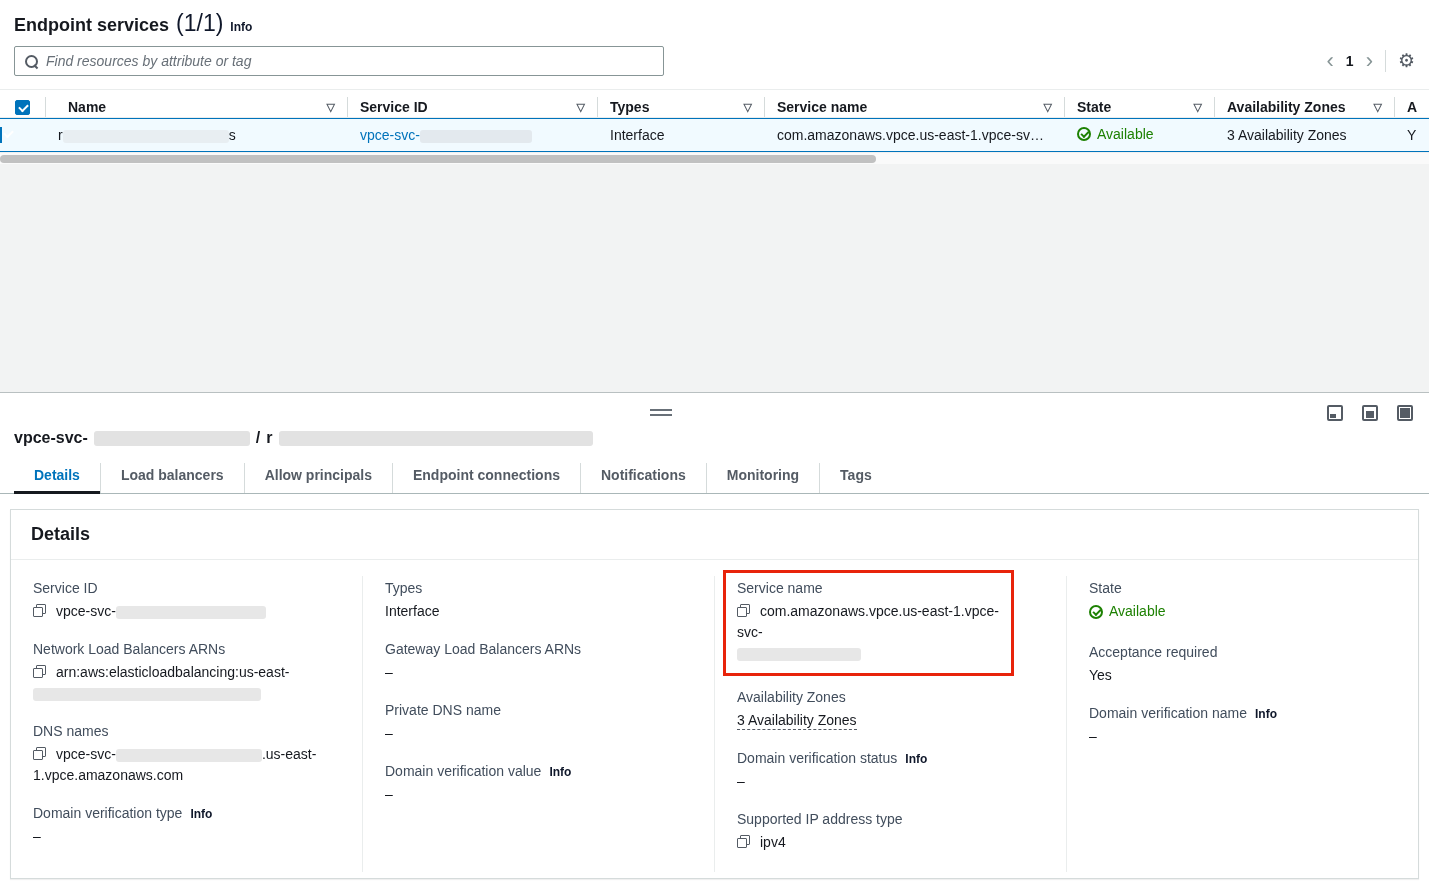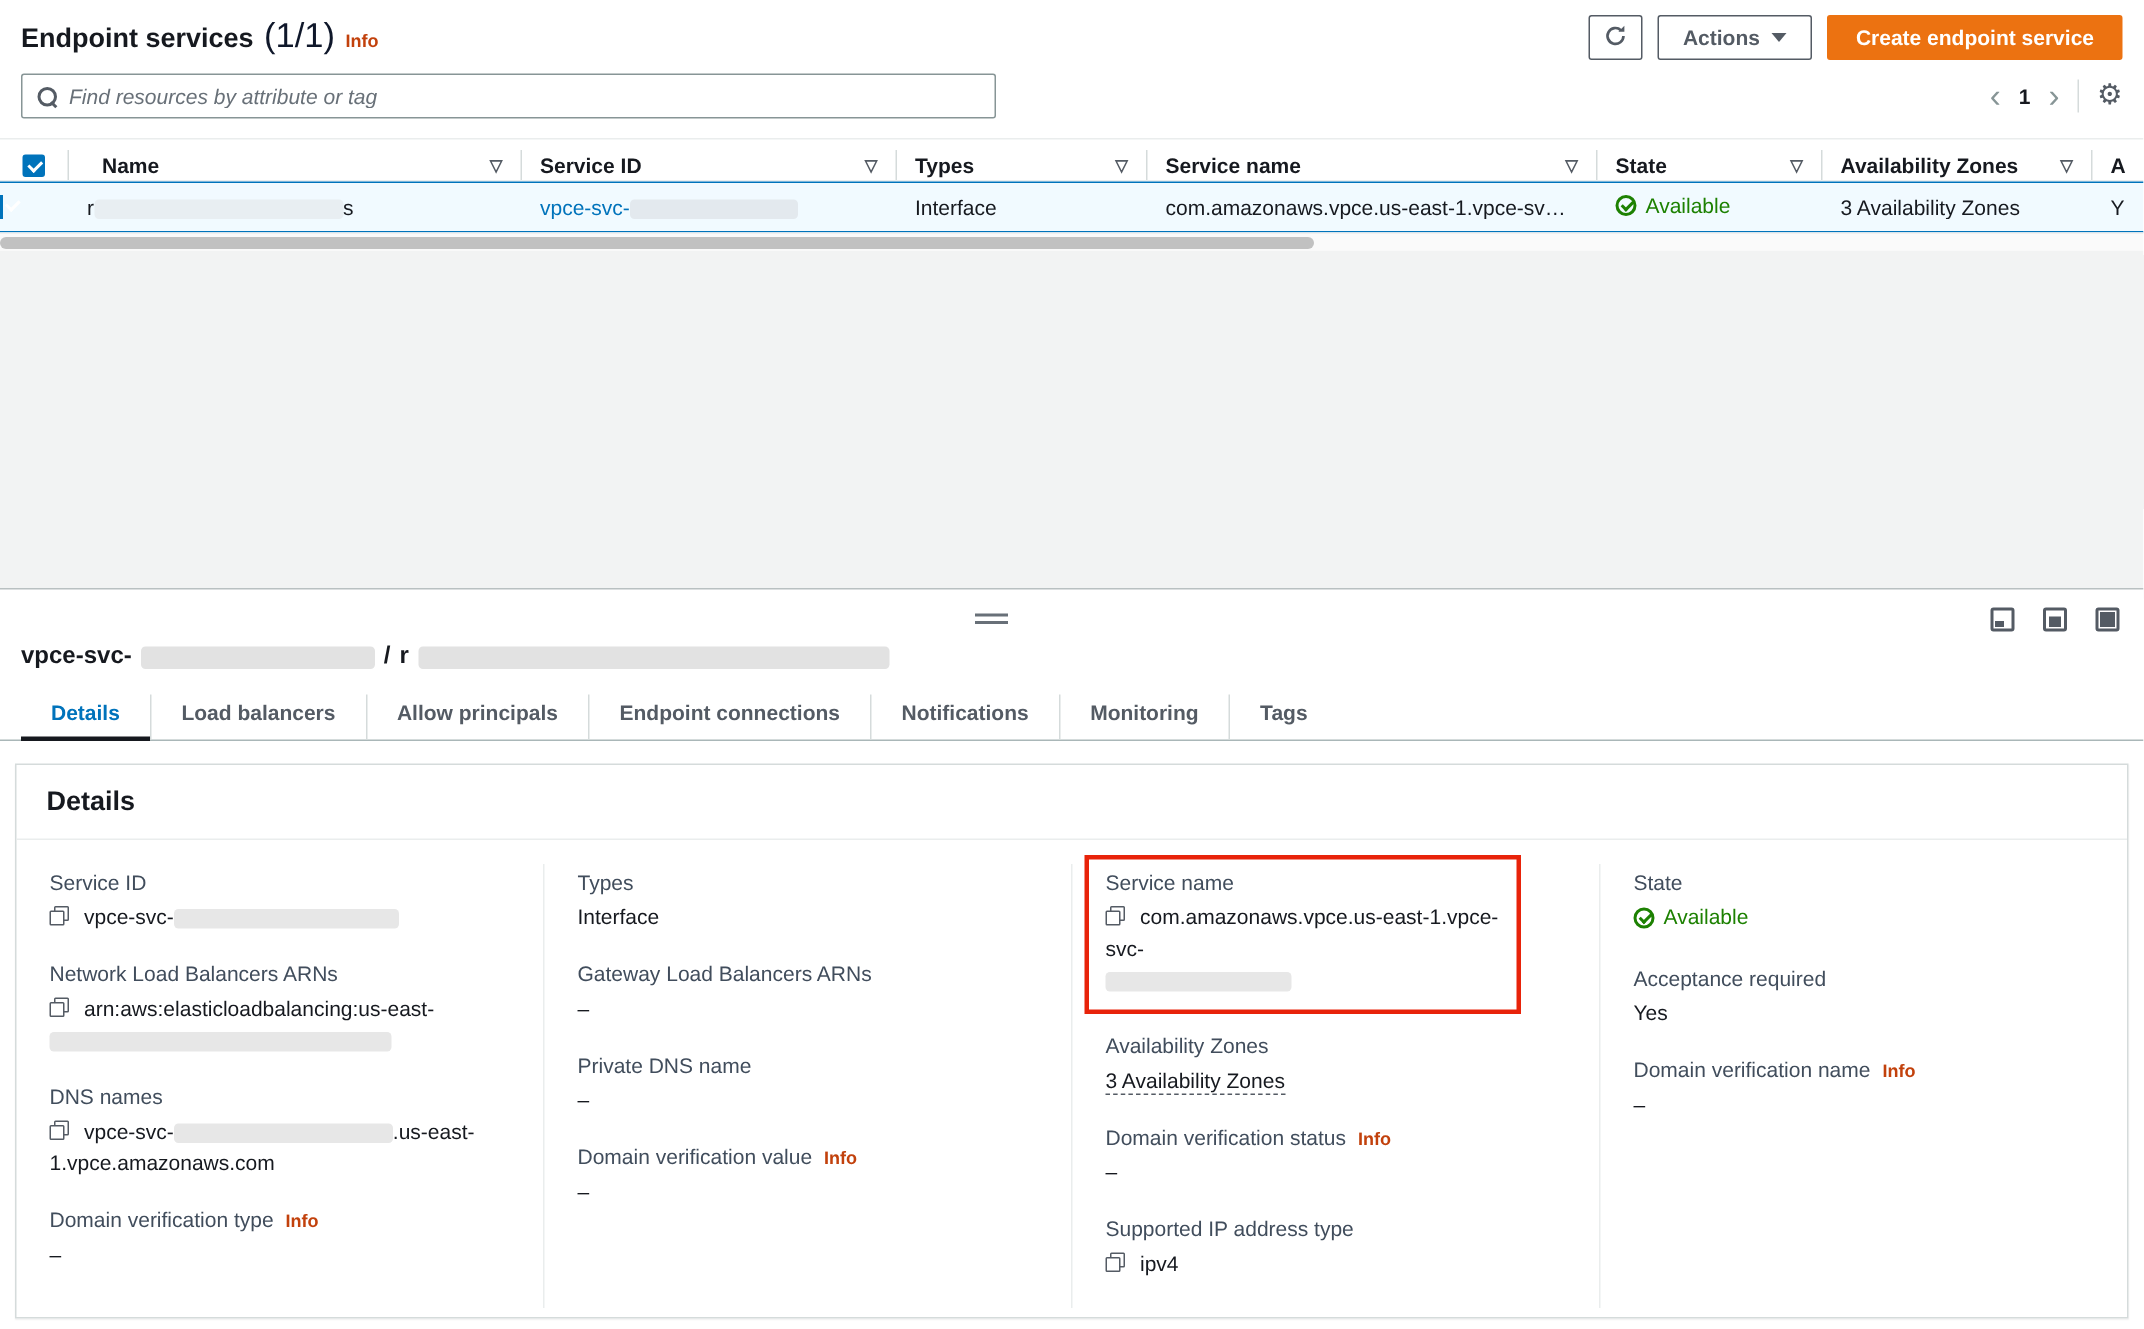--- a/index.html
+++ b/index.html
@@ -6,21 +6,21 @@
   html, body { width: 1429px; height: 886px; overflow: hidden; background: #fff;
     font-family: "Liberation Sans", sans-serif; color: #16191f; }
   .screen { width: 1429px; height: 886px; position: relative; }
 
   
   .top-section { height: 392px; background: #fff; position: relative; }
   .page-header { display: flex; justify-content: space-between; align-items: flex-start; padding: 10px 14px 0 14px; }
   .page-title-wrap { display: flex; align-items: baseline; gap: 7px; }
   .page-title { font-size: 18px; font-weight: bold; }
   .page-count { font-size: 23px; color: #0f172a; font-weight: normal; }
-  .info-link { color: #c2410c; font-size: 12px; font-weight: bold; cursor: pointer; }
+  .info-link { color: #0f172a; font-size: 12px; font-weight: bold; cursor: pointer; }
   .header-actions { display: flex; gap: 10px; align-items: center; }
   .btn { border: 1px solid #545b64; background: #fff; border-radius: 2px; height: 30px;
     display: inline-flex; align-items: center; justify-content: center; font-size: 14px;
     font-weight: bold; color: #545b64; cursor: pointer; }
   .btn-icon { width: 36px; }
   .btn-actions { padding: 0 16px; gap: 8px; }
   .caret-down { width: 0; height: 0; border-left: 5px solid transparent; border-right: 5px solid transparent; border-top: 6px solid #545b64; display: inline-block; }
   .btn-primary { background: #ec7211; border: 1px solid #ec7211; color: #fff; padding: 0 18px; }
 
   .search-row { display: flex; justify-content: space-between; align-items: center; padding: 9px 14px 0 14px; }
@@ -112,35 +112,20 @@
 <div class="screen">
 
   <div class="top-section">
 
     <div class="page-header">
       <div class="page-title-wrap">
         <span class="page-title">Endpoint services</span>
         <span class="page-count">(1/1)</span>
         <span class="info-link">Info</span>
       </div>
-      <div class="header-actions">
-        <button class="btn btn-icon">
-          <span>
-            <svg width="16" height="16" viewBox="0 0 16 16">
-                <path d="M13.3 8a5.3 5.3 0 1 1-1.7-3.9" fill="none" stroke="#545b64" stroke-width="1.8"></path>
-                <path d="M13.9 1.2v4h-4z" fill="#545b64"></path>
-              </svg>
-          </span>
-        </button>
-        <button class="btn btn-actions">
-          <span>Actions</span>
-          <span class="caret-down"></span>
-        </button>
-        <button class="btn btn-primary">Create endpoint service</button>
-      </div>
     </div>
 
     <div class="search-row">
       <div class="search-box">
         <span class="search-glyph"></span>
         <input class="search-input" type="text" placeholder="Find resources by attribute or tag" style="">
       </div>
       <div class="pager">
         <span class="chev">‹</span>
         <span class="pnum">1</span>

